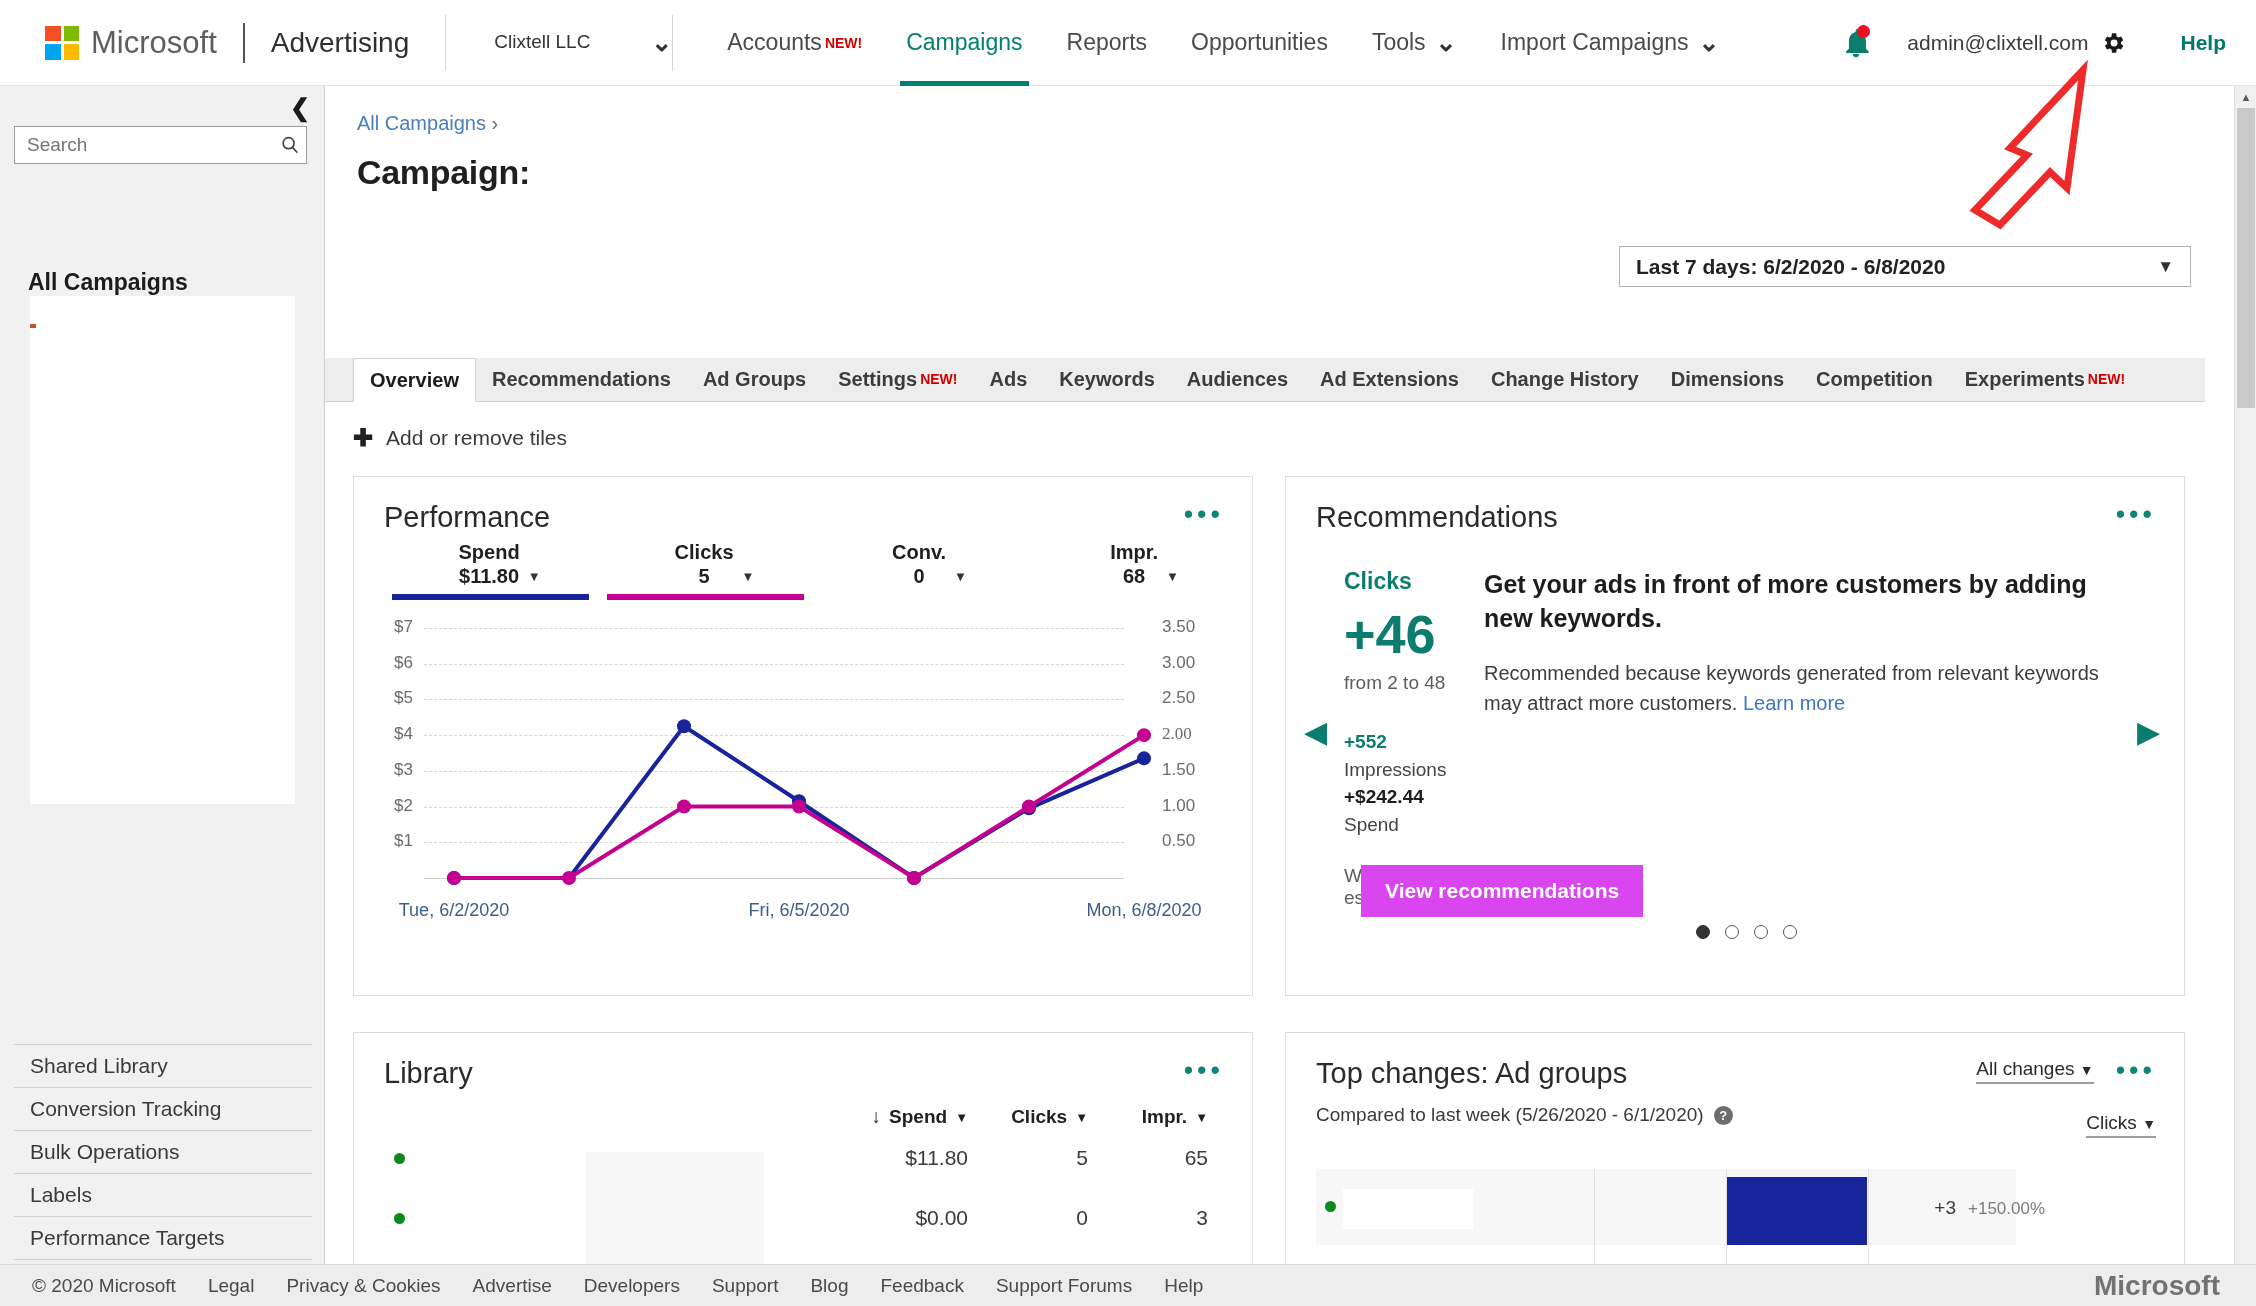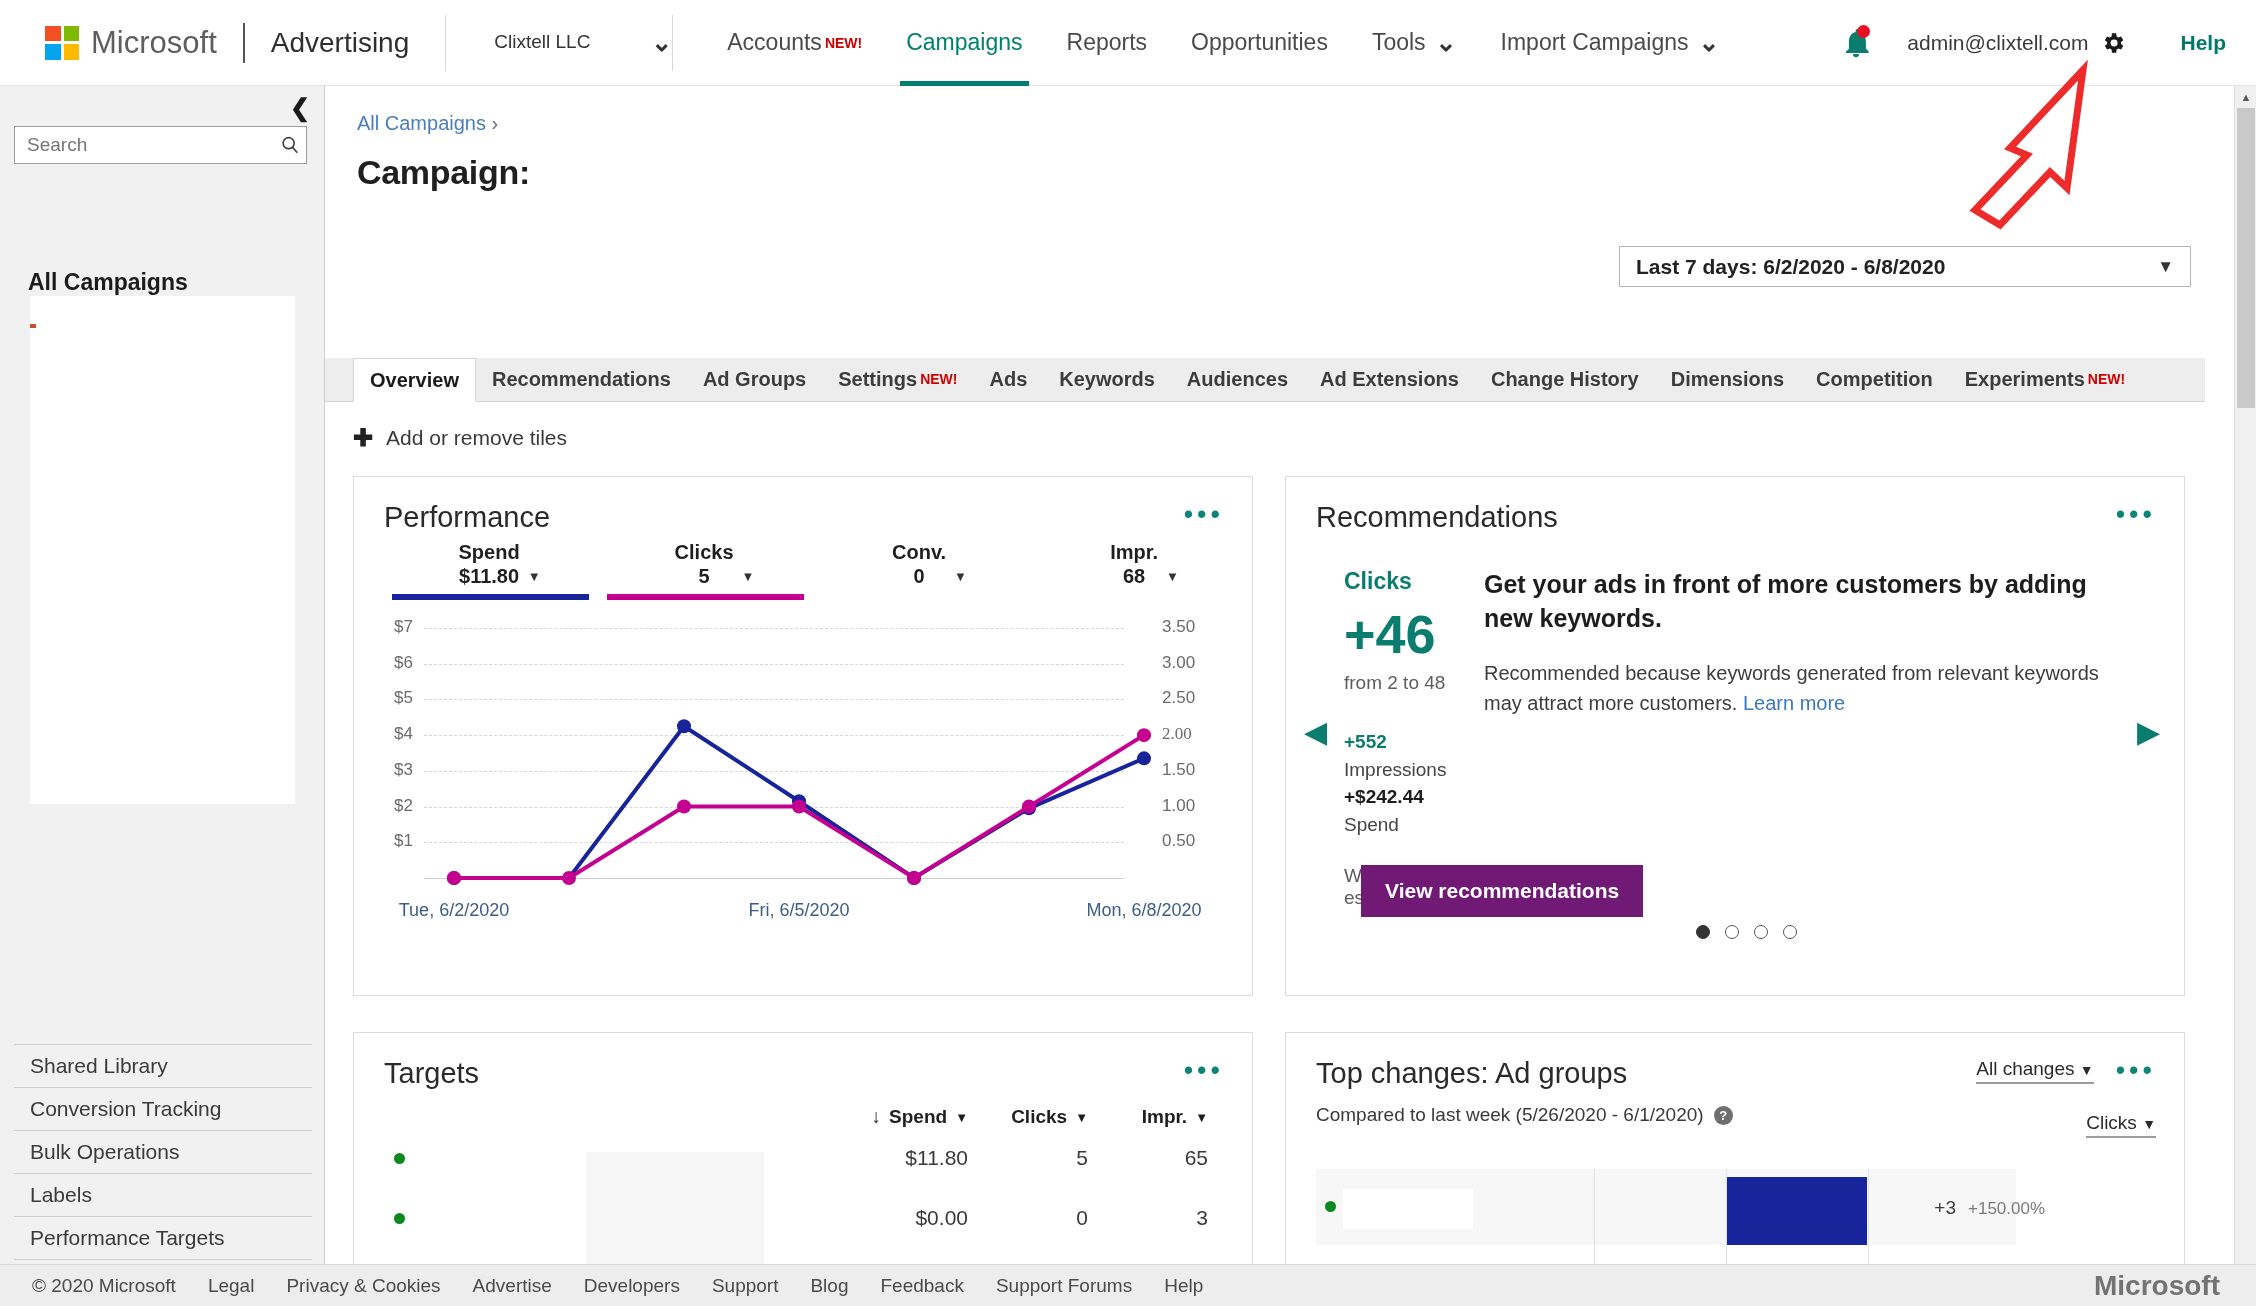--- a/index.html
+++ b/index.html
@@ -151,21 +151,21 @@
   .rec-sub { margin-top:34px; font-size:19px; color:#444; line-height:1.45;}
   .rec-sub b { color:#0b7d6e; }
   .rec-sub b.dark { color:#1d1d1d; }
   .rec-weekly { margin-top:26px; font-size:19px; color:#5d5d5d; }
   .rec-right { flex:1; padding-right:70px; padding-left:8px;}
   .rec-h { font-size:25px; font-weight:bold; color:#1d1d1d; line-height:1.35; }
   .rec-p { font-size:20px; color:#3d3d3d; margin-top:22px; line-height:1.5; }
   .rec-p a { color:#3b78c3; text-decoration:none; }
   .arrow-l, .arrow-r { position:absolute; top:180px; color:#0b7d6e; font-size:30px; cursor:pointer; }
   .arrow-l { left:18px; } .arrow-r { right:24px; }
-  .viewrec { position:absolute; left:75px; top:388px; background:#701a75; color:#fff; font-size:21px; font-weight:bold; padding:14px 24px; cursor:pointer; }
+  .viewrec { position:absolute; left:75px; top:388px; background:#d946ef; color:#fff; font-size:21px; font-weight:bold; padding:14px 24px; cursor:pointer; }
   .dotsrow { position:absolute; left:410px; top:448px; display:flex; gap:15px; }
   .dotsrow span { width:14px; height:14px; border-radius:50%; border:1.5px solid #555; display:block; cursor:pointer;}
   .dotsrow span.on { background:#333; border-color:#333; }
 
   
   .adg-table { position:relative; margin-top:16px; }
   .adg-hdr { display:flex; justify-content:flex-end; padding-right:44px; font-size:19px; font-weight:bold; color:#1f1f1f; }
   .adg-hdr .h { width:120px; text-align:right; display:flex; align-items:center; justify-content:flex-end; gap:8px;}
   .adg-hdr .h.spendh { width:178px; }
   .adg-rowhl { position:absolute; left:232px; top:46px; width:178px; height:120px; background:#f6f6f6; }
@@ -500,21 +500,21 @@
       <div class="dotsrow">
         <span class="on"></span>
         <span></span>
         <span></span>
         <span></span>
       </div>
     </section>
 
     <section class="card" id="adg-card">
       <div class="card-head">
-        <h2>Targets</h2>
+        <h2>Library</h2>
         <span class="dots">•••</span>
       </div>
 
       <div class="adg-table">
         <div class="adg-hdr">
           <div class="h spendh">
             <span>↓</span>
             <span>Spend</span>
             <span style="font-size:13px;">▼</span>
           </div>

